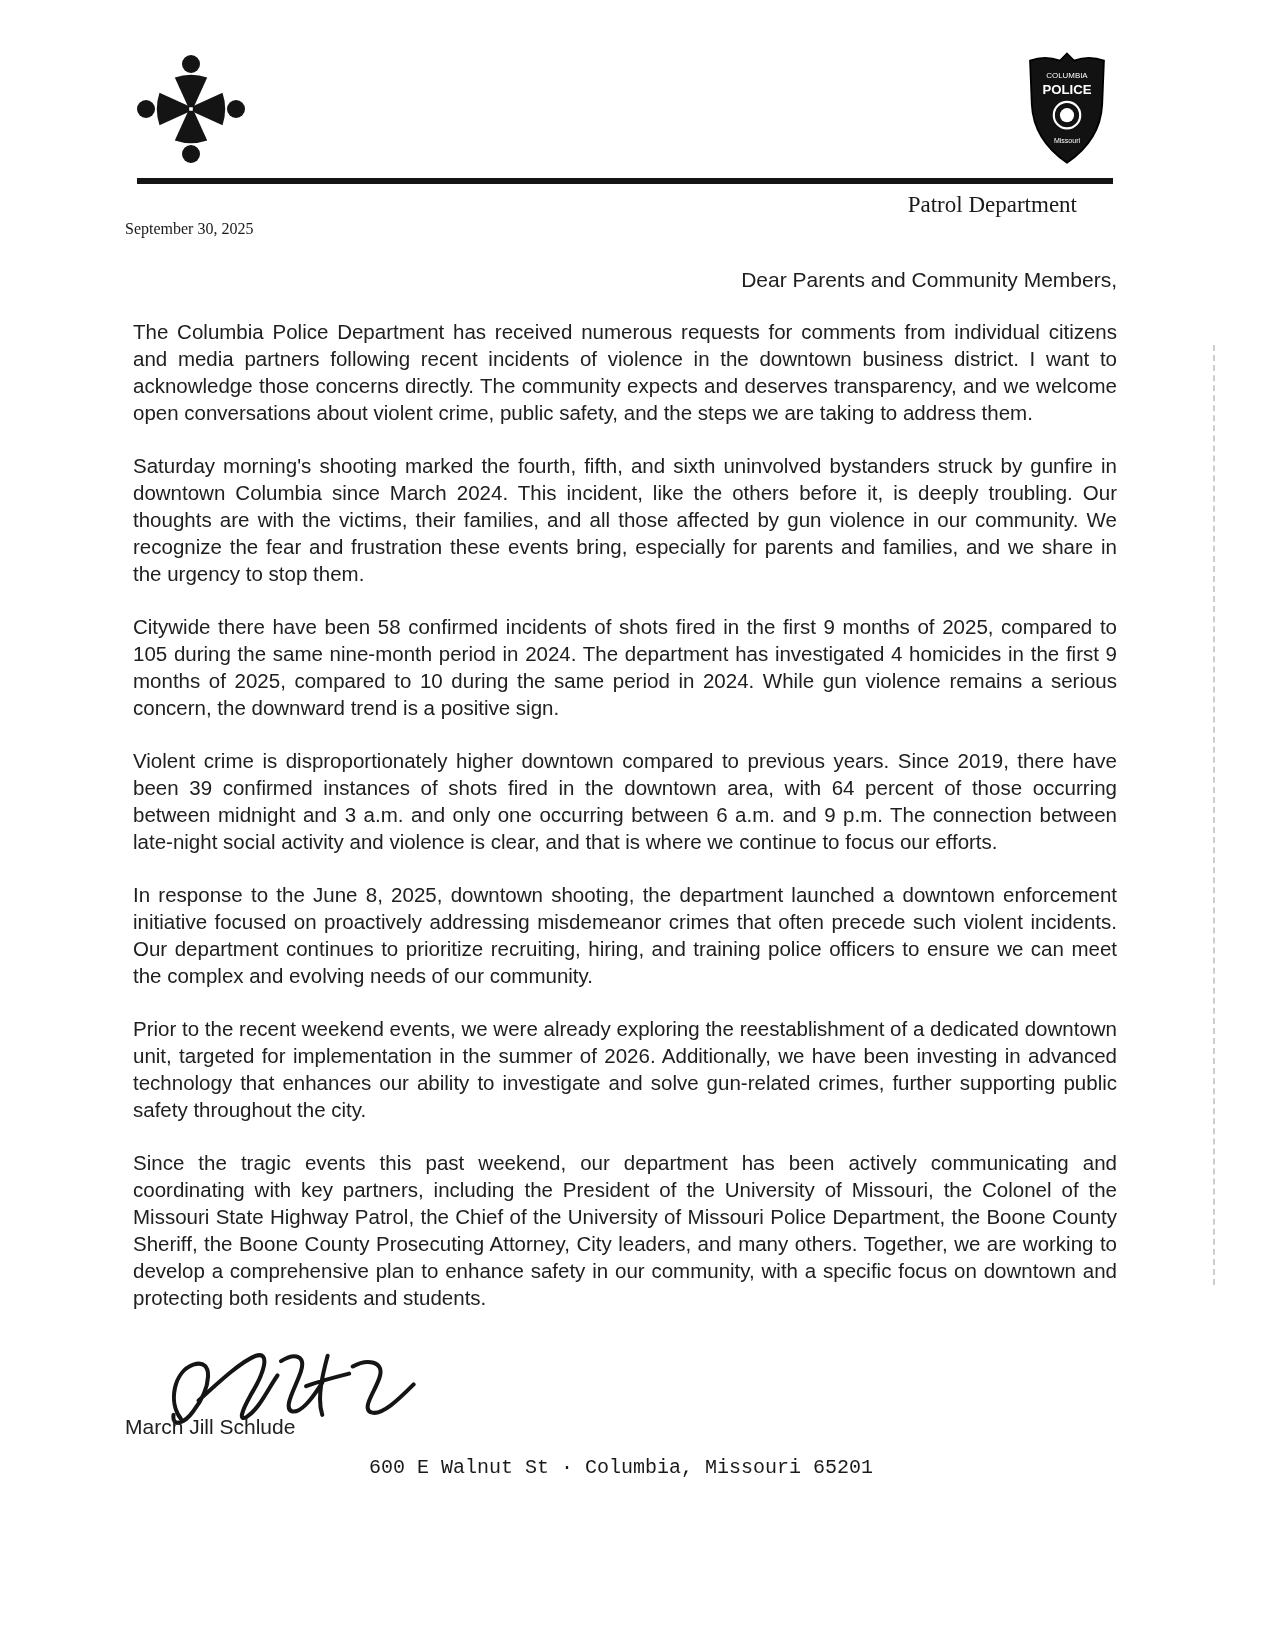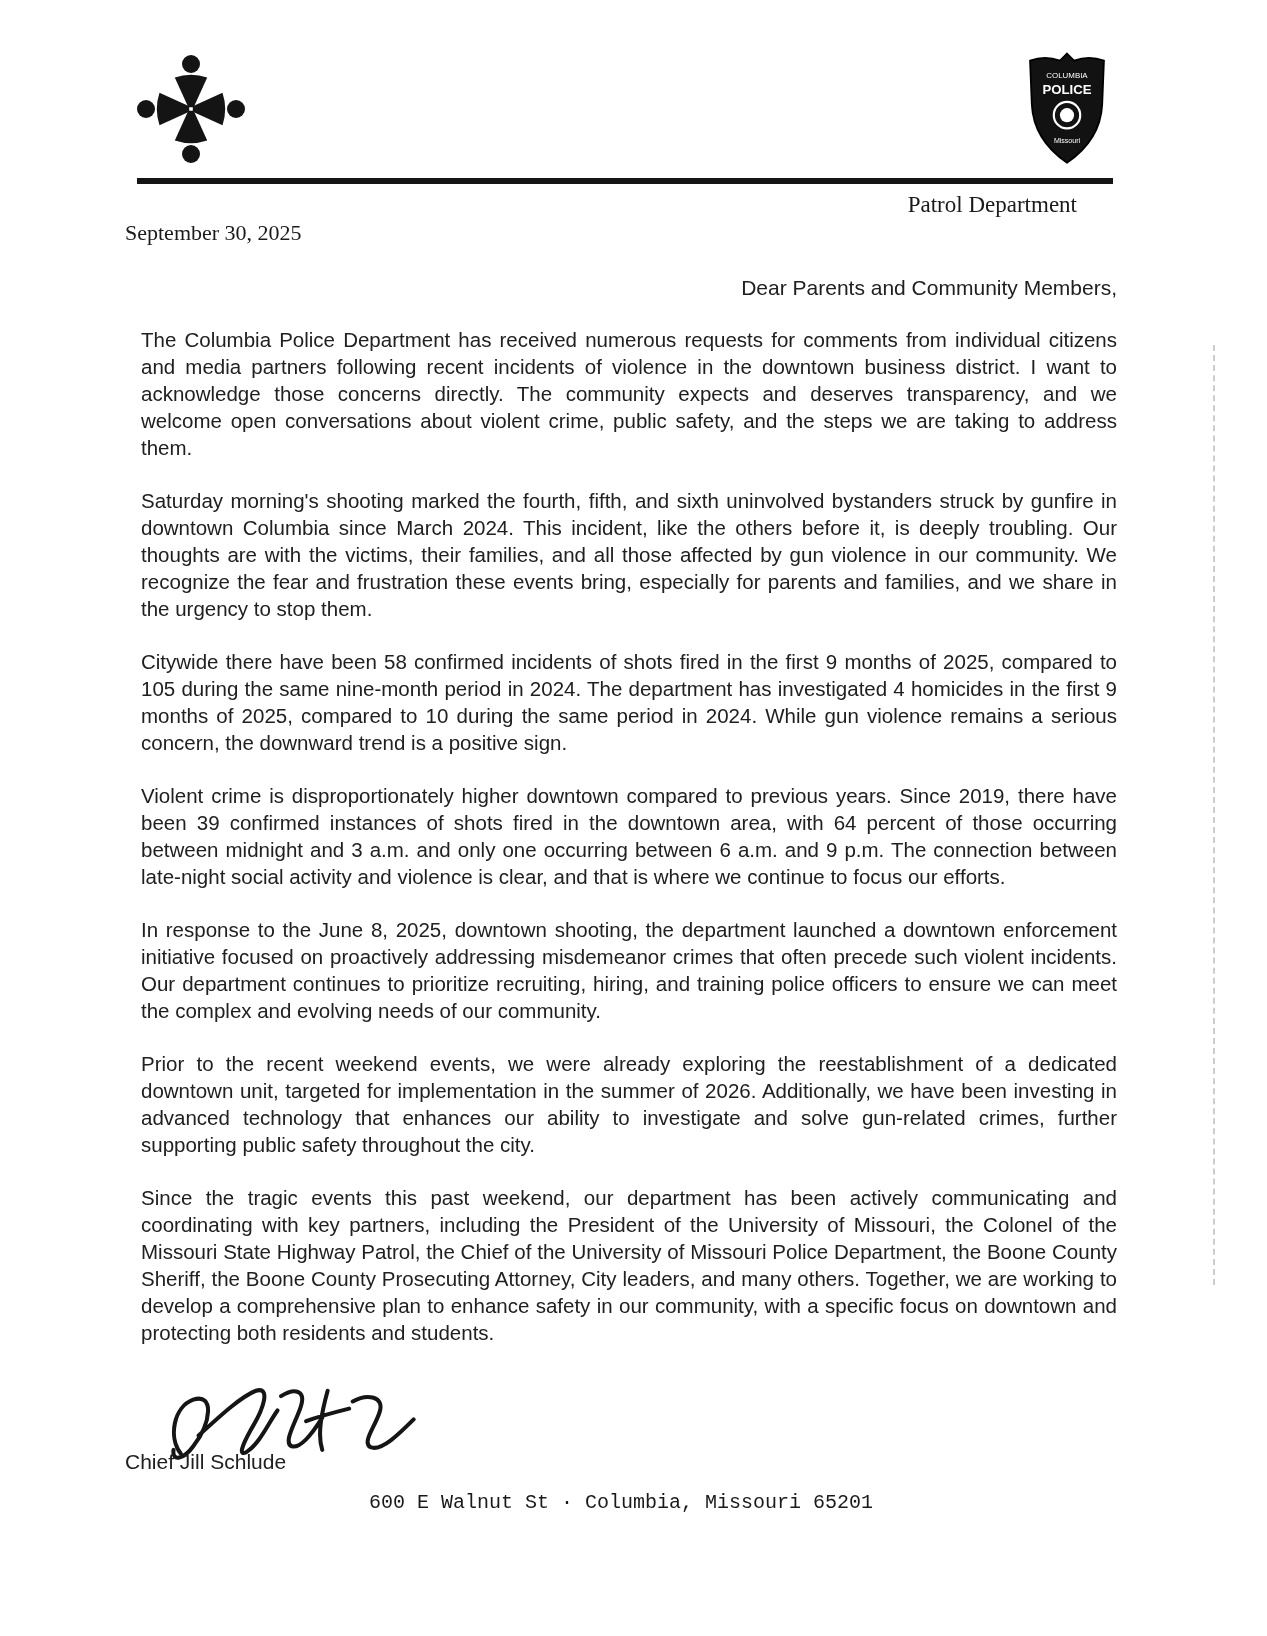--- a/index.html
+++ b/index.html
@@ -43,37 +43,37 @@
   }
   .dept-line{
     text-align:right;
     font-family:"Liberation Serif", serif;
     font-size:23px;
     color:#1a1a1a;
     margin:8px 40px 0 0;
   }
   .date-line{
     font-family:"Liberation Serif", serif;
-    font-size:22px;
+    font-size:16px;
     color:#1a1a1a;
     margin-top:2px;
   }
   
   .salutation{
     font-size:21px;
     margin-top:30px;
     color:#202020;
     text-align:right;
   }
   .body-text p{
     font-size:20.5px;
     line-height:27px;
     text-align:justify;
     color:#202020;
-    margin:26px 0 0 16px;
+    margin:26px 0 0 8px;
   }
   
   .sig-block{
     margin-top:34px;
     position:relative;
   }
   .sig-svg{
     display:block;
     margin-left:30px;
   }
@@ -166,21 +166,21 @@
 
     <div class="sig-block">
       <svg class="sig-svg" width="270" height="86" viewBox="0 0 300 96" aria-hidden="true">
         <path d="M28,82 C14,64 20,30 42,22 C66,14 62,48 42,74 C32,88 18,92 20,78
                  M48,62 C72,40 96,18 112,12 C128,7 122,30 106,56 C96,74 92,86 102,80 C116,71 126,48 136,34
                  M140,18 C156,8 168,12 162,30 C156,48 142,70 152,74 C162,77 176,58 186,42
                  M192,12 C186,34 180,60 186,78
                  M168,46 C184,40 200,36 216,32
                  M220,24 C236,15 256,18 250,36 C245,52 230,70 240,75 C252,80 272,60 288,44" fill="none" stroke="#151515" stroke-width="4.5" stroke-linecap="round" stroke-linejoin="round"></path>
       </svg>
-      <div class="sig-name">Chief Jill Schlude</div>
+      <div class="sig-name">March Jill Schlude</div>
     </div>
 
     <div class="footer">
       <div>600 E Walnut St · Columbia, Missouri 65201</div>
     </div>
 
   </div>
 </div>
 
 </body></html>

